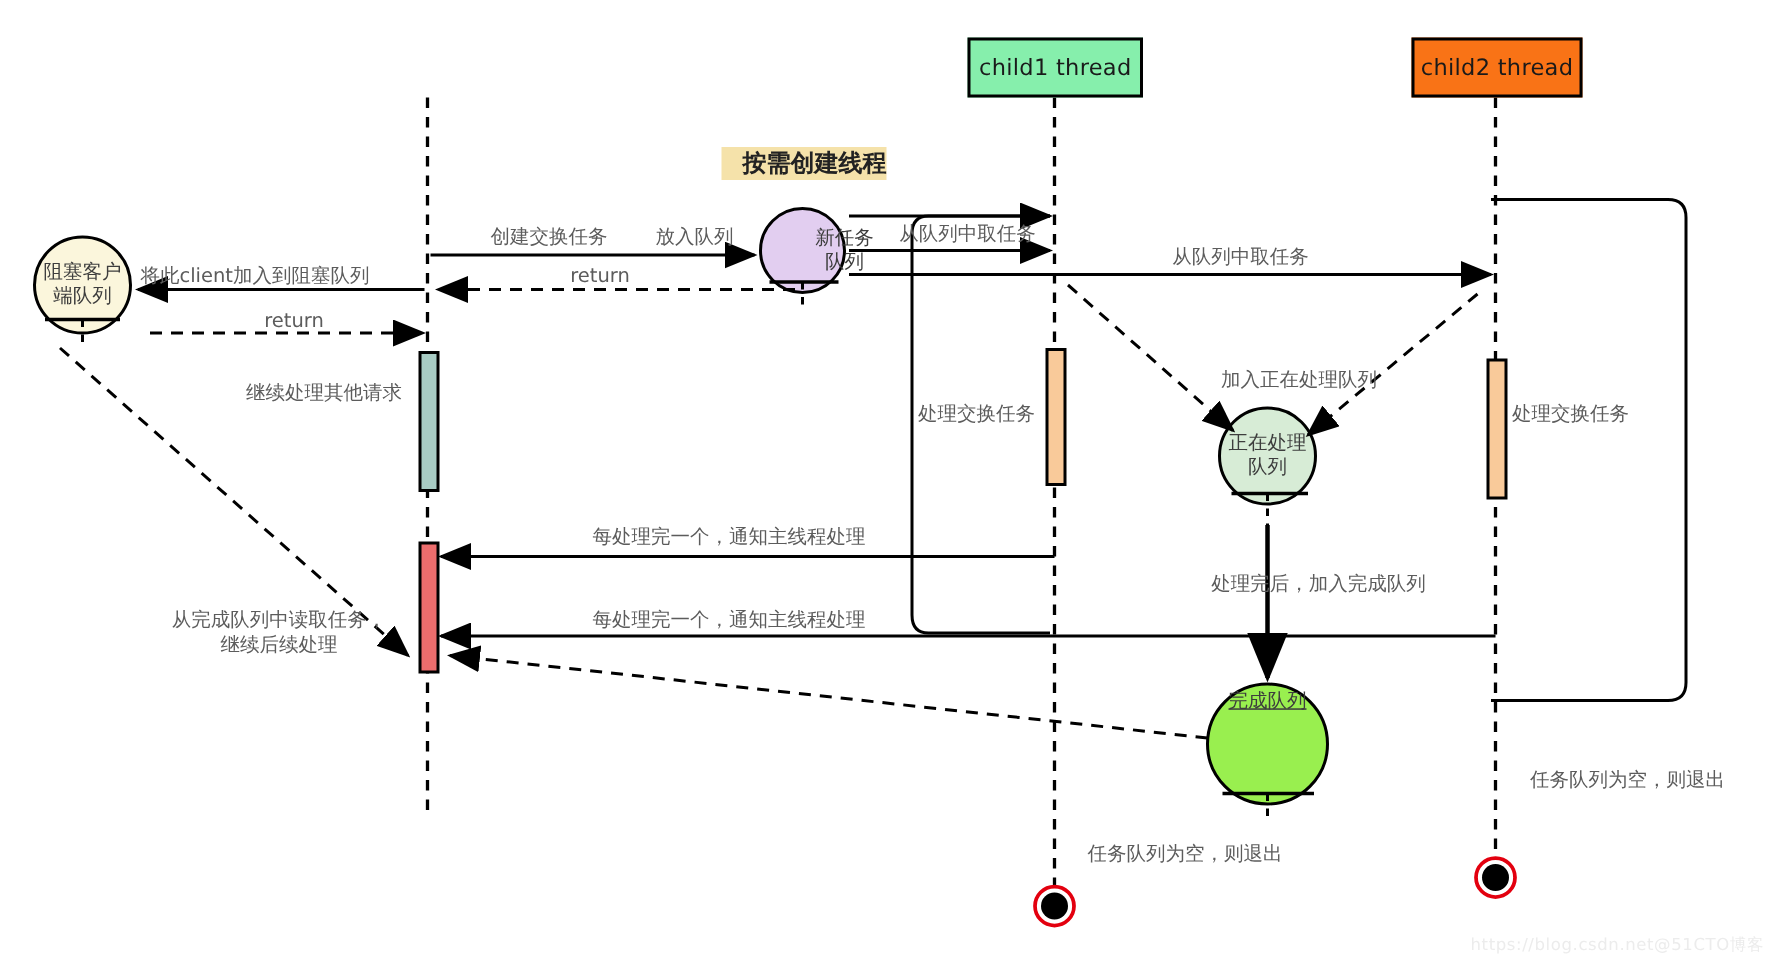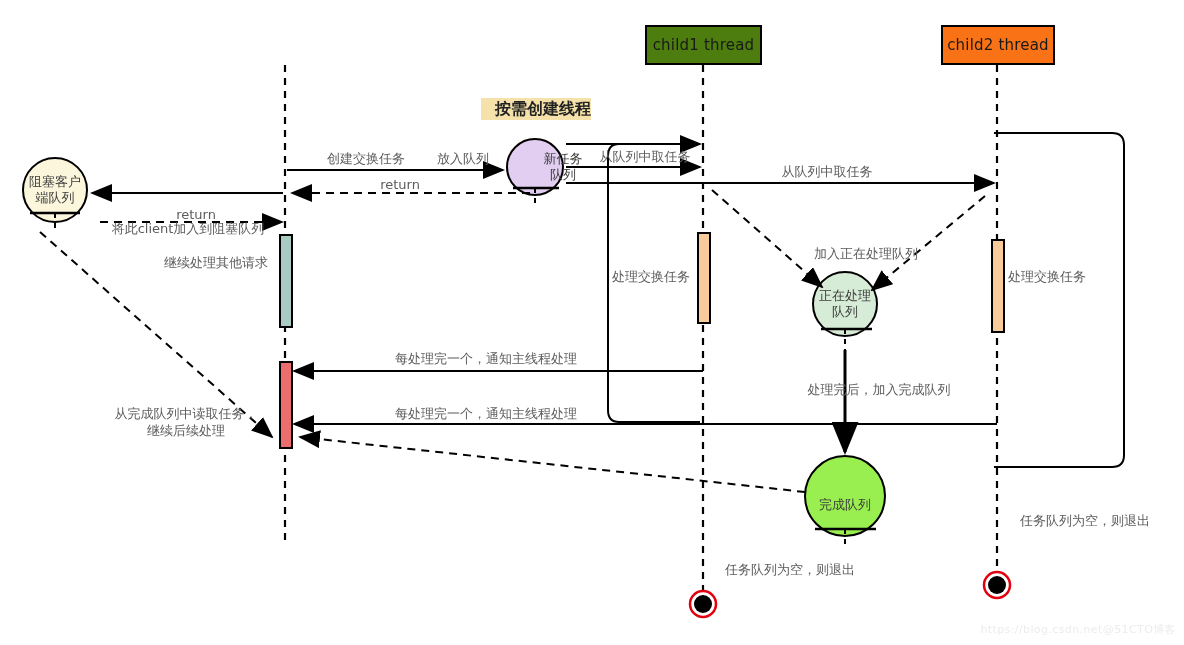--- a/index.html
+++ b/index.html
@@ -158,21 +158,21 @@
     </g>
 
     <g>
       <circle cx="703" cy="604" r="13" fill="#ffffff" stroke="#e3000f" stroke-width="2.5"></circle>
       <circle cx="703" cy="604" r="9" fill="#000000"></circle>
       <circle cx="997" cy="585" r="13" fill="#ffffff" stroke="#e3000f" stroke-width="2.5"></circle>
       <circle cx="997" cy="585" r="9" fill="#000000"></circle>
     </g>
   </svg>
 
-  <div class="lifeline-box" style="left:645px; top:25px; width:117px; height:40px; background:#4d7c0f;">
+  <div class="lifeline-box" style="left:645px; top:25px; width:117px; height:40px; background:#86efac;">
     <span>child1 thread</span>
   </div>
   <div class="lifeline-box" style="left:941px; top:25px; width:114px; height:40px; background:#f97316;">
     <span>child2 thread</span>
   </div>
 
   <div class="note-box" style="left:481px; top:98px; width:110px; height:22px;">
     <span>按需创建线程</span>
   </div>
 
@@ -181,27 +181,27 @@
     <div>端队列</div>
   </div>
   <div class="node-label" style="left:535px; top:167px;margin-left:28px;">
     <div>新任务</div>
     <div>队列</div>
   </div>
   <div class="node-label" style="left:845px; top:304px;">
     <div>正在处理</div>
     <div>队列</div>
   </div>
-  <div class="node-label" style="left:845px; top:505px;">
+  <div class="node-label" style="left:845px; top:468px;text-decoration:underline;">
     <div>完成队列</div>
   </div>
 
   <div class="msg-label center" style="left:366px;  top:150px;">创建交换任务</div>
   <div class="msg-label center" style="left:463px;  top:150px;">放入队列</div>
-  <div class="msg-label center" style="left:188px;  top:176px;margin-top:44px;">将此client加入到阻塞队列</div>
+  <div class="msg-label center" style="left:170px;  top:176px;">将此client加入到阻塞队列</div>
   <div class="msg-label center" style="left:400px;  top:176px;">return</div>
   <div class="msg-label center" style="left:196px;  top:206px;">return</div>
   <div class="msg-label center" style="left:645px;  top:148px;">从队列中取任务</div>
   <div class="msg-label center" style="left:827px;  top:163px;">从队列中取任务</div>
   <div class="msg-label center" style="left:866px;  top:245px;">加入正在处理队列</div>
   <div class="msg-label center" style="left:216px;  top:254px;">继续处理其他请求</div>
   <div class="msg-label center" style="left:651px;  top:268px;">处理交换任务</div>
   <div class="msg-label center" style="left:1047px; top:268px;">处理交换任务</div>
   <div class="msg-label center" style="left:486px;  top:350px;">每处理完一个，通知主线程处理</div>
   <div class="msg-label center" style="left:486px;  top:405px;">每处理完一个，通知主线程处理</div>

